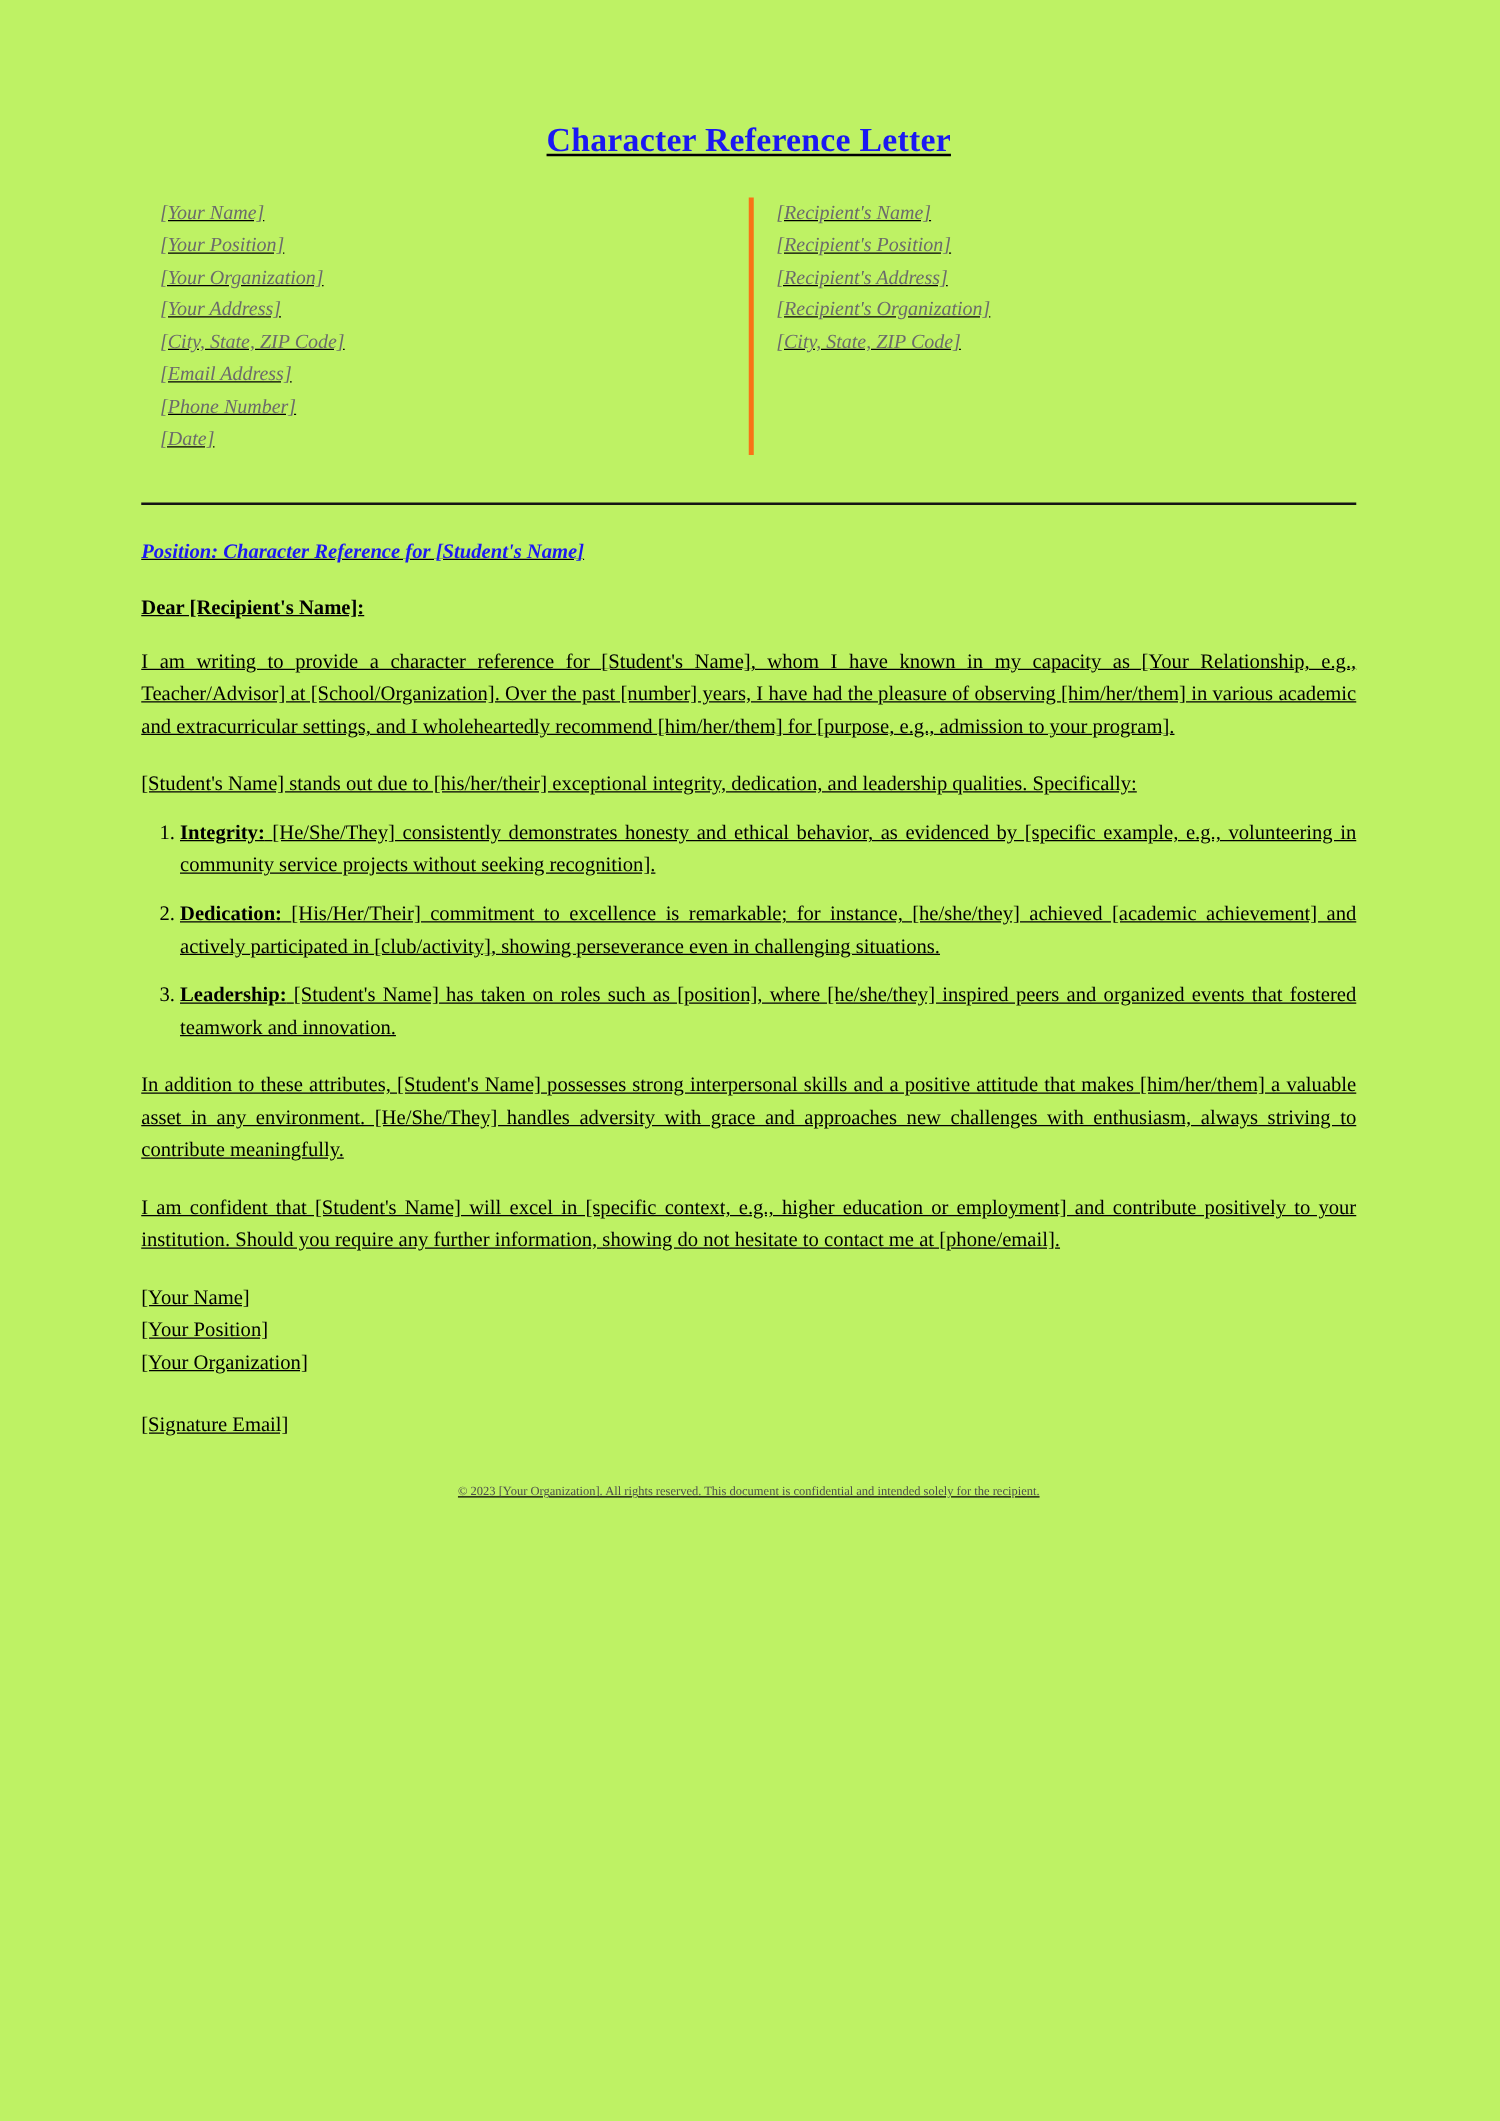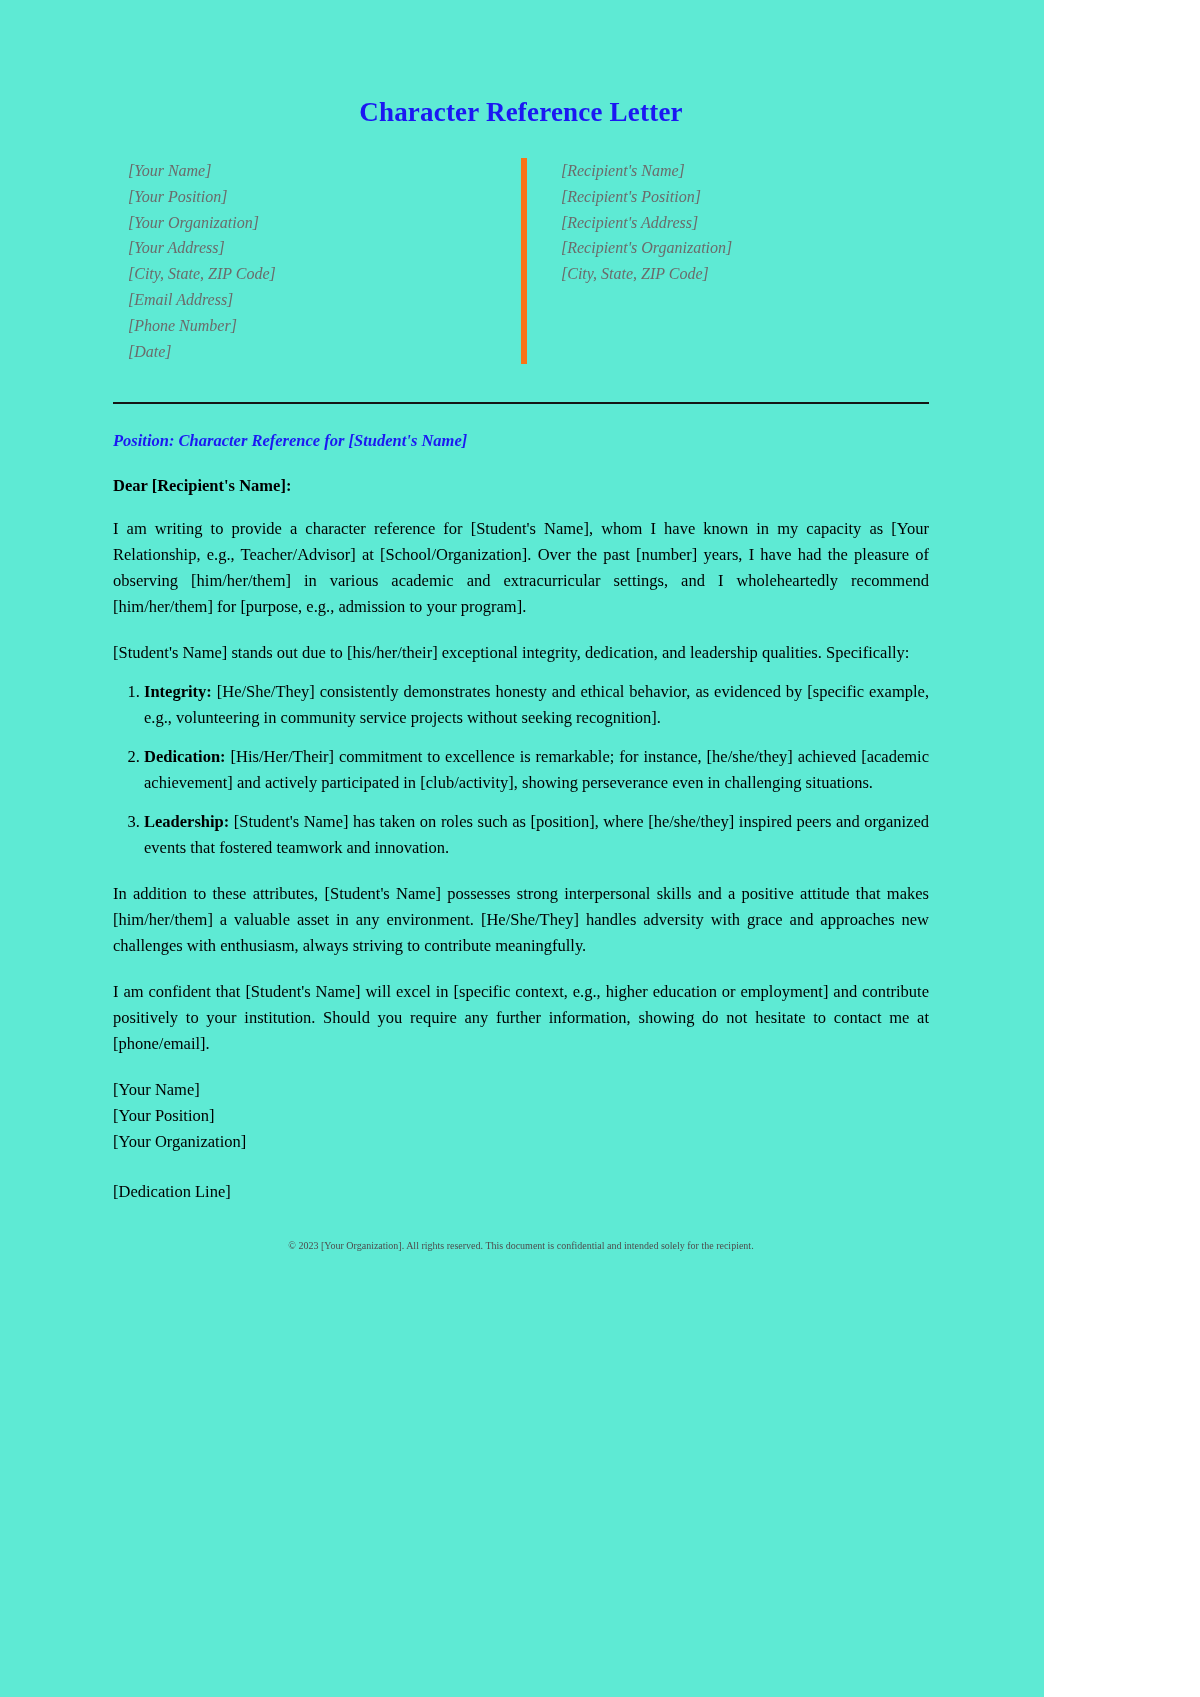--- a/index.html
+++ b/index.html
@@ -6,24 +6,25 @@
   html, body { background: #ffffff; }
   body {
     width: 1200px;
     height: 1697px;
     font-family: "Liberation Serif", "DejaVu Serif", serif;
     color: #000000;
     position: relative;
     overflow: hidden;
   }
   .page {
-    width: 1044px;
+    width: 1200px;
     height: 1697px;
-    background: #5eead4;
+    background: #bef264;
     padding: 97px 115px 0 113px; 
+    text-decoration: underline;
   }
   
   .doc-title {
     text-align: center;
     color: #1b18f2;
     font-size: 27px;
     font-weight: bold;
     letter-spacing: 0.2px;
     margin-bottom: 30px;
   }
@@ -34,22 +35,22 @@
   }
   .letterhead .col {
     width: 50%;
     font-style: italic;
     color: #6b6b6b;
     font-size: 16px;
     line-height: 25.8px;
   }
   .letterhead .col.sender { padding-left: 15px; }
   .letterhead .col.recipient {
-    border-left: 6px solid #f97316;
-    padding-left: 34px;
+    border-left: 4px solid #f97316;
+    padding-left: 18px;
   }
   
   .rule {
     border: none;
     border-top: 2.5px solid #151515;
     margin: 38px 0 0 0;
   }
   
   .subject {
     margin-top: 27px;
@@ -150,17 +151,17 @@
   <p class="body-para">In addition to these attributes, [Student's Name] possesses strong interpersonal skills and a positive attitude that makes [him/her/them] a valuable asset in any environment. [He/She/They] handles adversity with grace and approaches new challenges with enthusiasm, always striving to contribute meaningfully.</p>
 
   <p class="body-para">I am confident that [Student's Name] will excel in [specific context, e.g., higher education or employment] and contribute positively to your institution. Should you require any further information, showing do not hesitate to contact me at [phone/email].</p>
 
   <div class="closing">
     <div>[Your Name]</div>
     <div>[Your Position]</div>
     <div>[Your Organization]</div>
   </div>
 
-  <p class="signature-line">[Dedication Line]</p>
+  <p class="signature-line">[Signature Email]</p>
 
   <footer class="doc-footer">© 2023 [Your Organization]. All rights reserved. This document is confidential and intended solely for the recipient.</footer>
 
 </div>
 
 </body></html>

